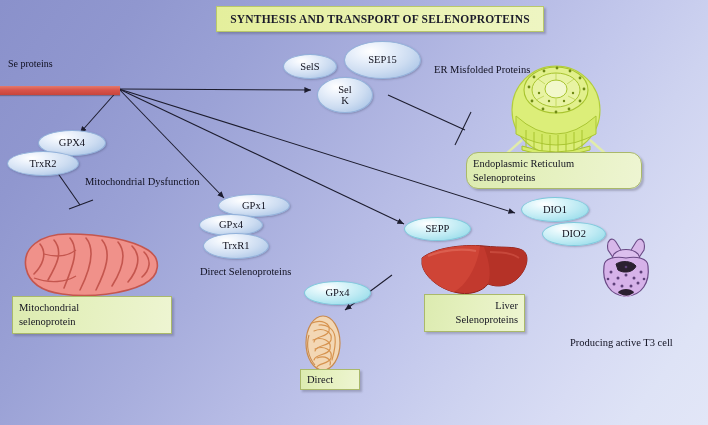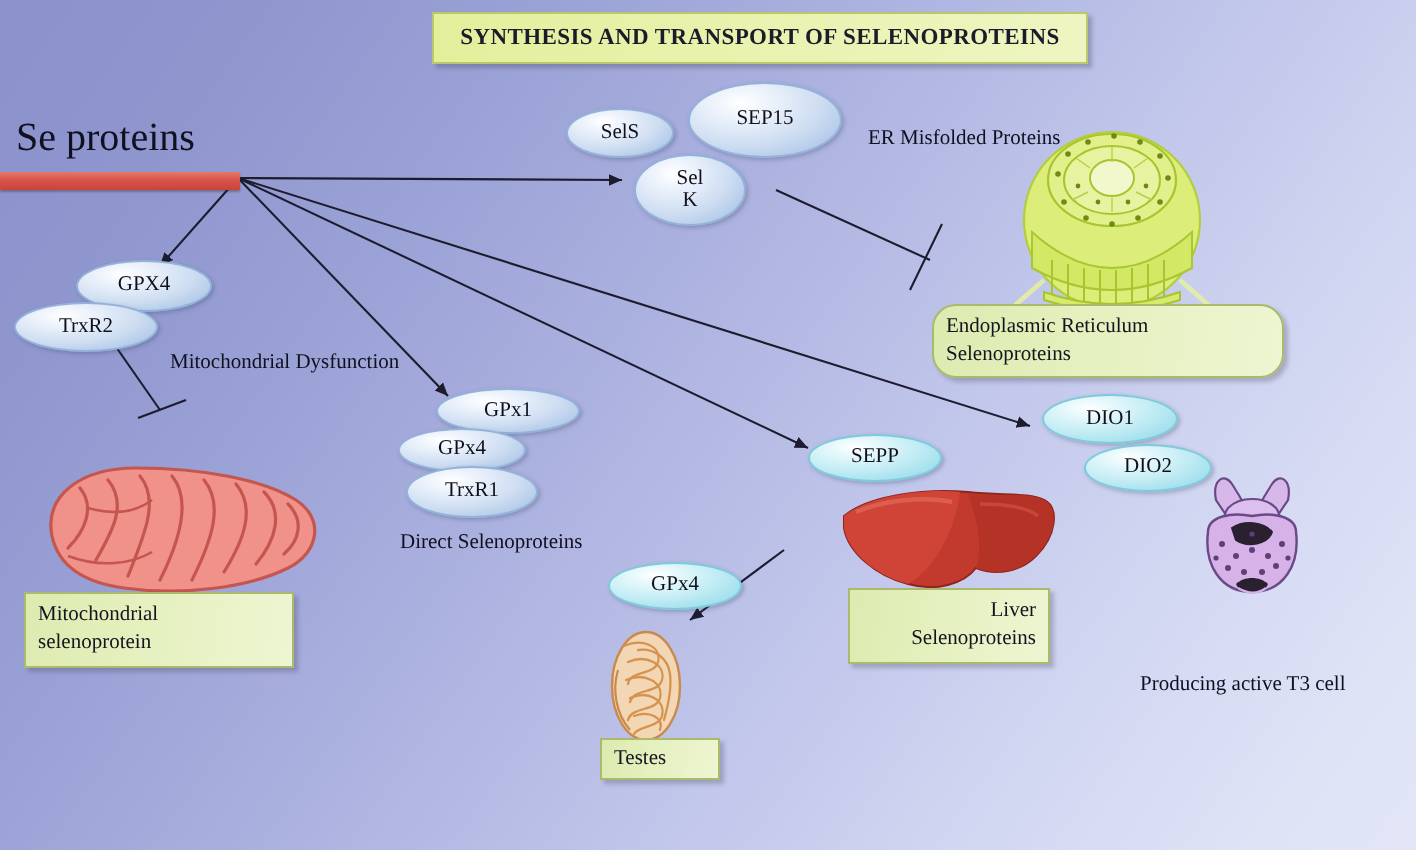--- a/index.html
+++ b/index.html
@@ -62,21 +62,21 @@
     box-shadow:1px 1px 2px rgba(50,60,90,.30);
   }
   .ell.cyan{
     background:radial-gradient(ellipse at 34% 26%,#ffffff 0%,#e2f7fb 22%,#bdeaf3 56%,#96dcea 88%,#86d4e5 100%);
     border:1px solid #7fc9dc;
     box-shadow:1px 1px 2px rgba(50,60,90,.30);
   }
 
   
   .anno{position:absolute;font-size:10.5px;color:#101020;white-space:nowrap;}
-  .anno.big{font-size:20px;}
+  .anno.big{font-size:10px;}
 
   
   .sebar{
     position:absolute;left:0px;top:86px;width:120px;height:9px;
     background:linear-gradient(180deg,#e4796c 0%,#d9534a 45%,#c8453c 100%);
     box-shadow:0 1px 1px rgba(60,30,30,.35);
   }
 </style>
 </head>
 <body>
@@ -286,28 +286,28 @@
   <div class="anno" style="left:200px;top:266px;">Direct  Selenoproteins</div>
 
 
   <div class="anno" style="left:570px;top:337px;">Producing  active  T3 cell</div>
 
   <div class="lbox" style="left:466px;top:152px;width:176px;height:37px;border-radius:12px;">
     <div>Endoplasmic  Reticulum</div>
     <div>Selenoproteins</div>
   </div>
 
-  <div class="lbox" style="left:12px;top:296px;width:135px;height:38px;">
+  <div class="lbox" style="left:12px;top:296px;width:160px;height:38px;">
     <div>Mitochondrial</div>
     <div>selenoprotein</div>
   </div>
 
   <div class="lbox" style="left:424px;top:294px;width:101px;height:38px;text-align:right;">
     <div>Liver</div>
     <div>Selenoproteins</div>
   </div>
 
 
   <div class="lbox" style="left:300px;top:369px;width:60px;height:21px;display:flex;align-items:center;">
-    <div>Testes</div>
+    <div>Direct</div>
   </div>
 
 </div>
 
 </body></html>

